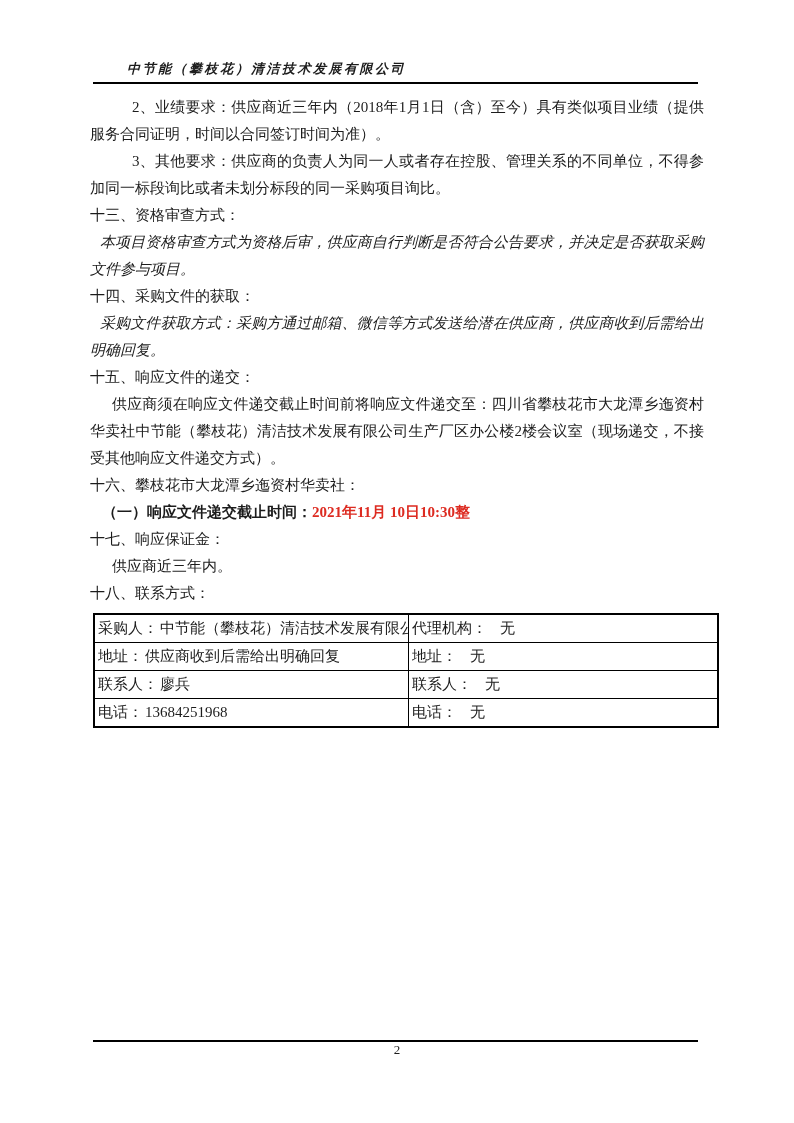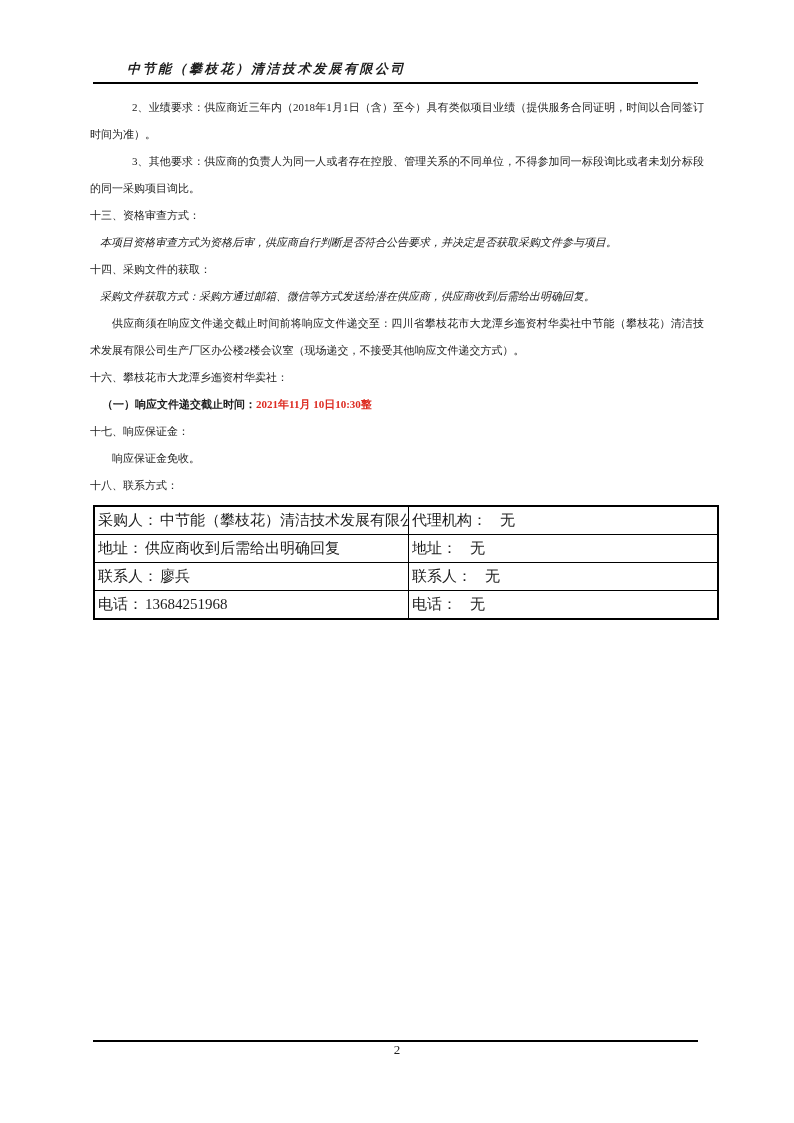--- a/index.html
+++ b/index.html
@@ -21,21 +21,21 @@
   }
   .company {
     font-size: 13px; font-weight: bold; font-style: italic;
     letter-spacing: 2.5px; padding-left: 34px; line-height: 26px;
     white-space: nowrap;
   }
 
   
   .main { position: absolute; left: 90px; top: 94px; width: 614px; }
   .main p {
-    margin: 0; font-size: 11px; line-height: 27px;
+    margin: 0; font-size: 15px; line-height: 27px;
     text-align: justify;
   }
   .ind-num   { text-indent: 42px; }
   .ind-sm    { text-indent: 10px; font-style: italic; }
   .ind-md    { text-indent: 22px; }
   .ind-paren { text-indent: 12px; font-weight: bold; }
   .red { color: var(--deadline-red, #dd2b21); }
 
   
   .contact-table {
@@ -72,25 +72,26 @@
     <div class="company">中节能（攀枝花）清洁技术发展有限公司</div>
   </div>
 
   <div class="main">
     <p class="ind-num">2、业绩要求：供应商近三年内（2018年1月1日（含）至今）具有类似项目业绩（提供服务合同证明，时间以合同签订时间为准）。</p>
     <p class="ind-num">3、其他要求：供应商的负责人为同一人或者存在控股、管理关系的不同单位，不得参加同一标段询比或者未划分标段的同一采购项目询比。</p>
     <p>十三、资格审查方式：</p>
     <p class="ind-sm">本项目资格审查方式为资格后审，供应商自行判断是否符合公告要求，并决定是否获取采购文件参与项目。</p>
     <p>十四、采购文件的获取：</p>
     <p class="ind-sm">采购文件获取方式：采购方通过邮箱、微信等方式发送给潜在供应商，供应商收到后需给出明确回复。</p>
+    <p>十五、响应文件的递交：</p>
     <p class="ind-md">供应商须在响应文件递交截止时间前将响应文件递交至：四川省攀枝花市大龙潭乡迤资村华卖社中节能（攀枝花）清洁技术发展有限公司生产厂区办公楼2楼会议室（现场递交，不接受其他响应文件递交方式）。</p>
     <p>十六、攀枝花市大龙潭乡迤资村华卖社：</p>
     <p class="ind-paren"><span>（一）响应文件递交截止时间：</span><span class="red">2021年11月 10日10:30整</span></p>
     <p>十七、响应保证金：</p>
-    <p class="ind-md">响应保证金免收。</p>
+    <p class="ind-md">供应商近三年内。</p>
     <p>十八、联系方式：</p>
 
     <table class="contact-table">
       <tbody>
         <tr>
           <td class="col-left"><span>采购人：</span><span class="val-left">中节能（攀枝花）清洁技术发展有限公司</span></td>
           <td><span>代理机构：</span><span class="val-right">无</span></td>
         </tr>
         <tr>
           <td class="col-left"><span>地址：</span><span class="val-left">供应商收到后需给出明确回复</span></td>

